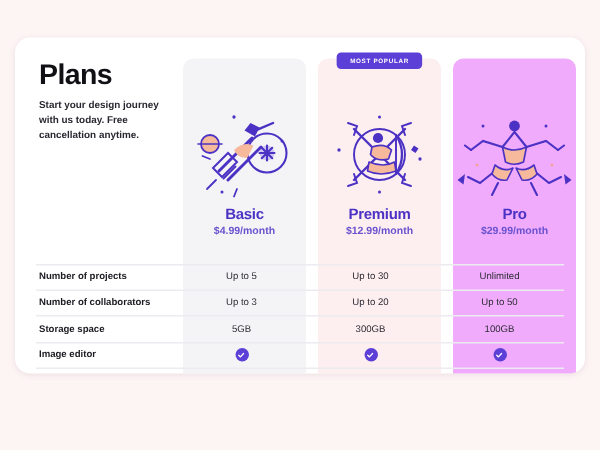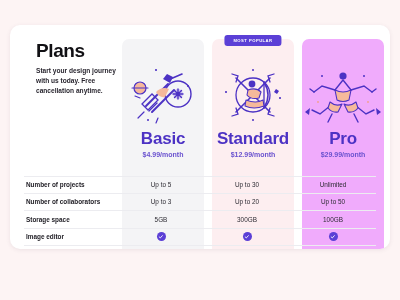--- a/index.html
+++ b/index.html
@@ -13,21 +13,21 @@
     width: 400px; height: 300px;
     background: #fdf4f4;
     padding: 25px 10px 25px 10px;
     display: flex; align-items: flex-start; justify-content: center;
   }
   .card {
     width: 380px; height: 224px;
     background: #ffffff;
     border-radius: 10px;
     box-shadow: 0 1px 4px rgba(90,60,90,0.10);
-    padding: 14px 14px 0 20px;
+    padding: 14px 14px 0 10px;
     position: relative;
     overflow: hidden;
   }
   .title {
     font-size: 19px; font-weight: bold; color: #111014;
     letter-spacing: -0.4px; line-height: 1;
     margin: 2px 0 6px 6px;
   }
   .subtitle {
     font-size: 6.6px; font-weight: bold; color: #2a2730;
@@ -53,21 +53,21 @@
   .plan-col.pro { background: #f0abfc; }
 
   .plan-head {
     height: 123px;
     display: flex; flex-direction: column;
     align-items: center; justify-content: flex-end;
     padding-bottom: 4px;
   }
   .illo { height: 66px; width: 82px; margin-bottom: 2px; }
   .plan-name {
-    font-size: 17px; font-weight: bold; color: #4c32c4;
+    font-size: 10px; font-weight: bold; color: #4c32c4;
     letter-spacing: -0.2px; line-height: 1.1;
   }
   .plan-price {
     font-size: 7px; font-weight: bold; color: #6a52cf;
     margin-top: 2px;
   }
   .badge {
     position: absolute; top: -4px; left: 50%;
     transform: translateX(-50%);
     background: #5b3fd6; color: #fff;
@@ -167,21 +167,21 @@
                 <path d="M34 38 q10 4 17 0 l1 6 q-10 4 -19 0z"></path>
               </g>
               <g fill="#4c32c4">
                 <circle cx="14" cy="30" r="1.1"></circle>
                   <circle cx="68" cy="36" r="1.1"></circle>
                 <circle cx="41" cy="8" r="1"></circle>
                   <circle cx="41" cy="58" r="1"></circle>
                 <path d="M62 30 l2 -3 3 2 -2 3z"></path>
               </g>
             </svg>
-            <div class="plan-name">Standard</div>
+            <div class="plan-name">Premium</div>
             <div class="plan-price">$12.99/month</div>
           </div>
         </div>
 
         <div class="plan-col pro">
           <div class="plan-head">
             <svg class="illo" viewBox="0 0 82 66">
               <circle cx="41" cy="14" r="3.6" fill="#4c32c4"></circle>
               <g fill="none" stroke="#4c32c4" stroke-width="1.4" stroke-linecap="round">
                 <path d="M41 18 L33 28M41 18 L49 28"></path>

